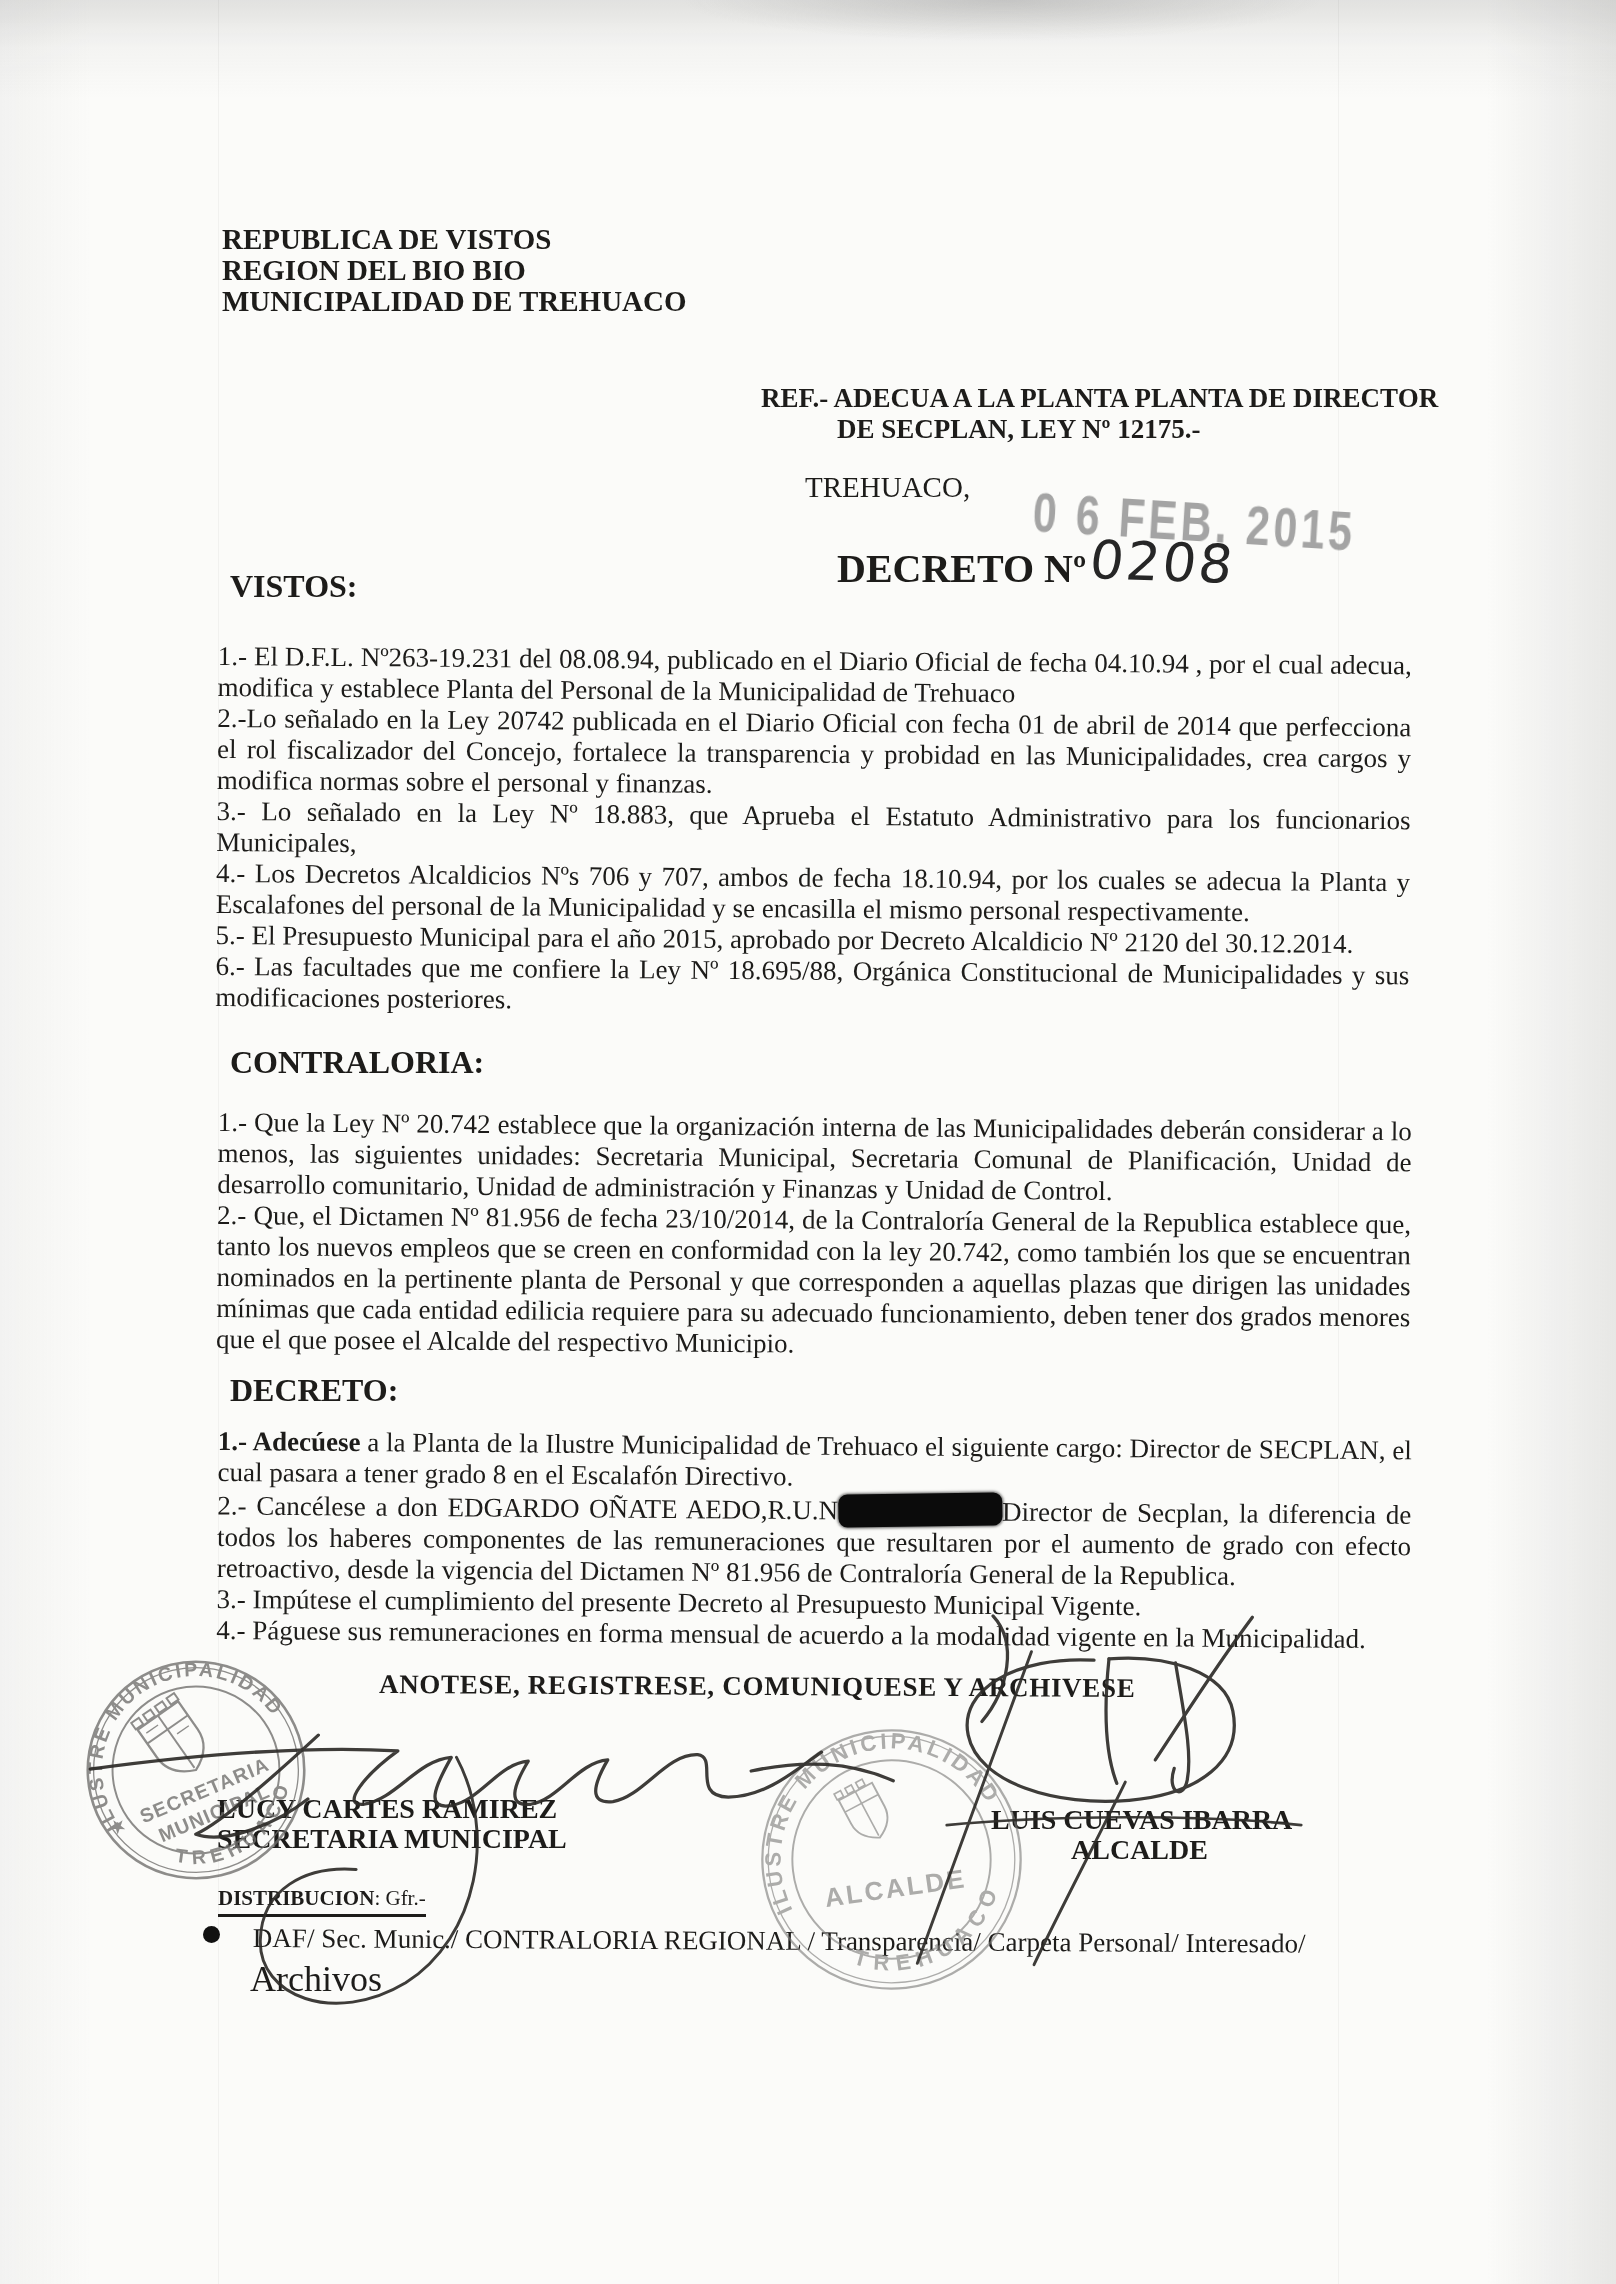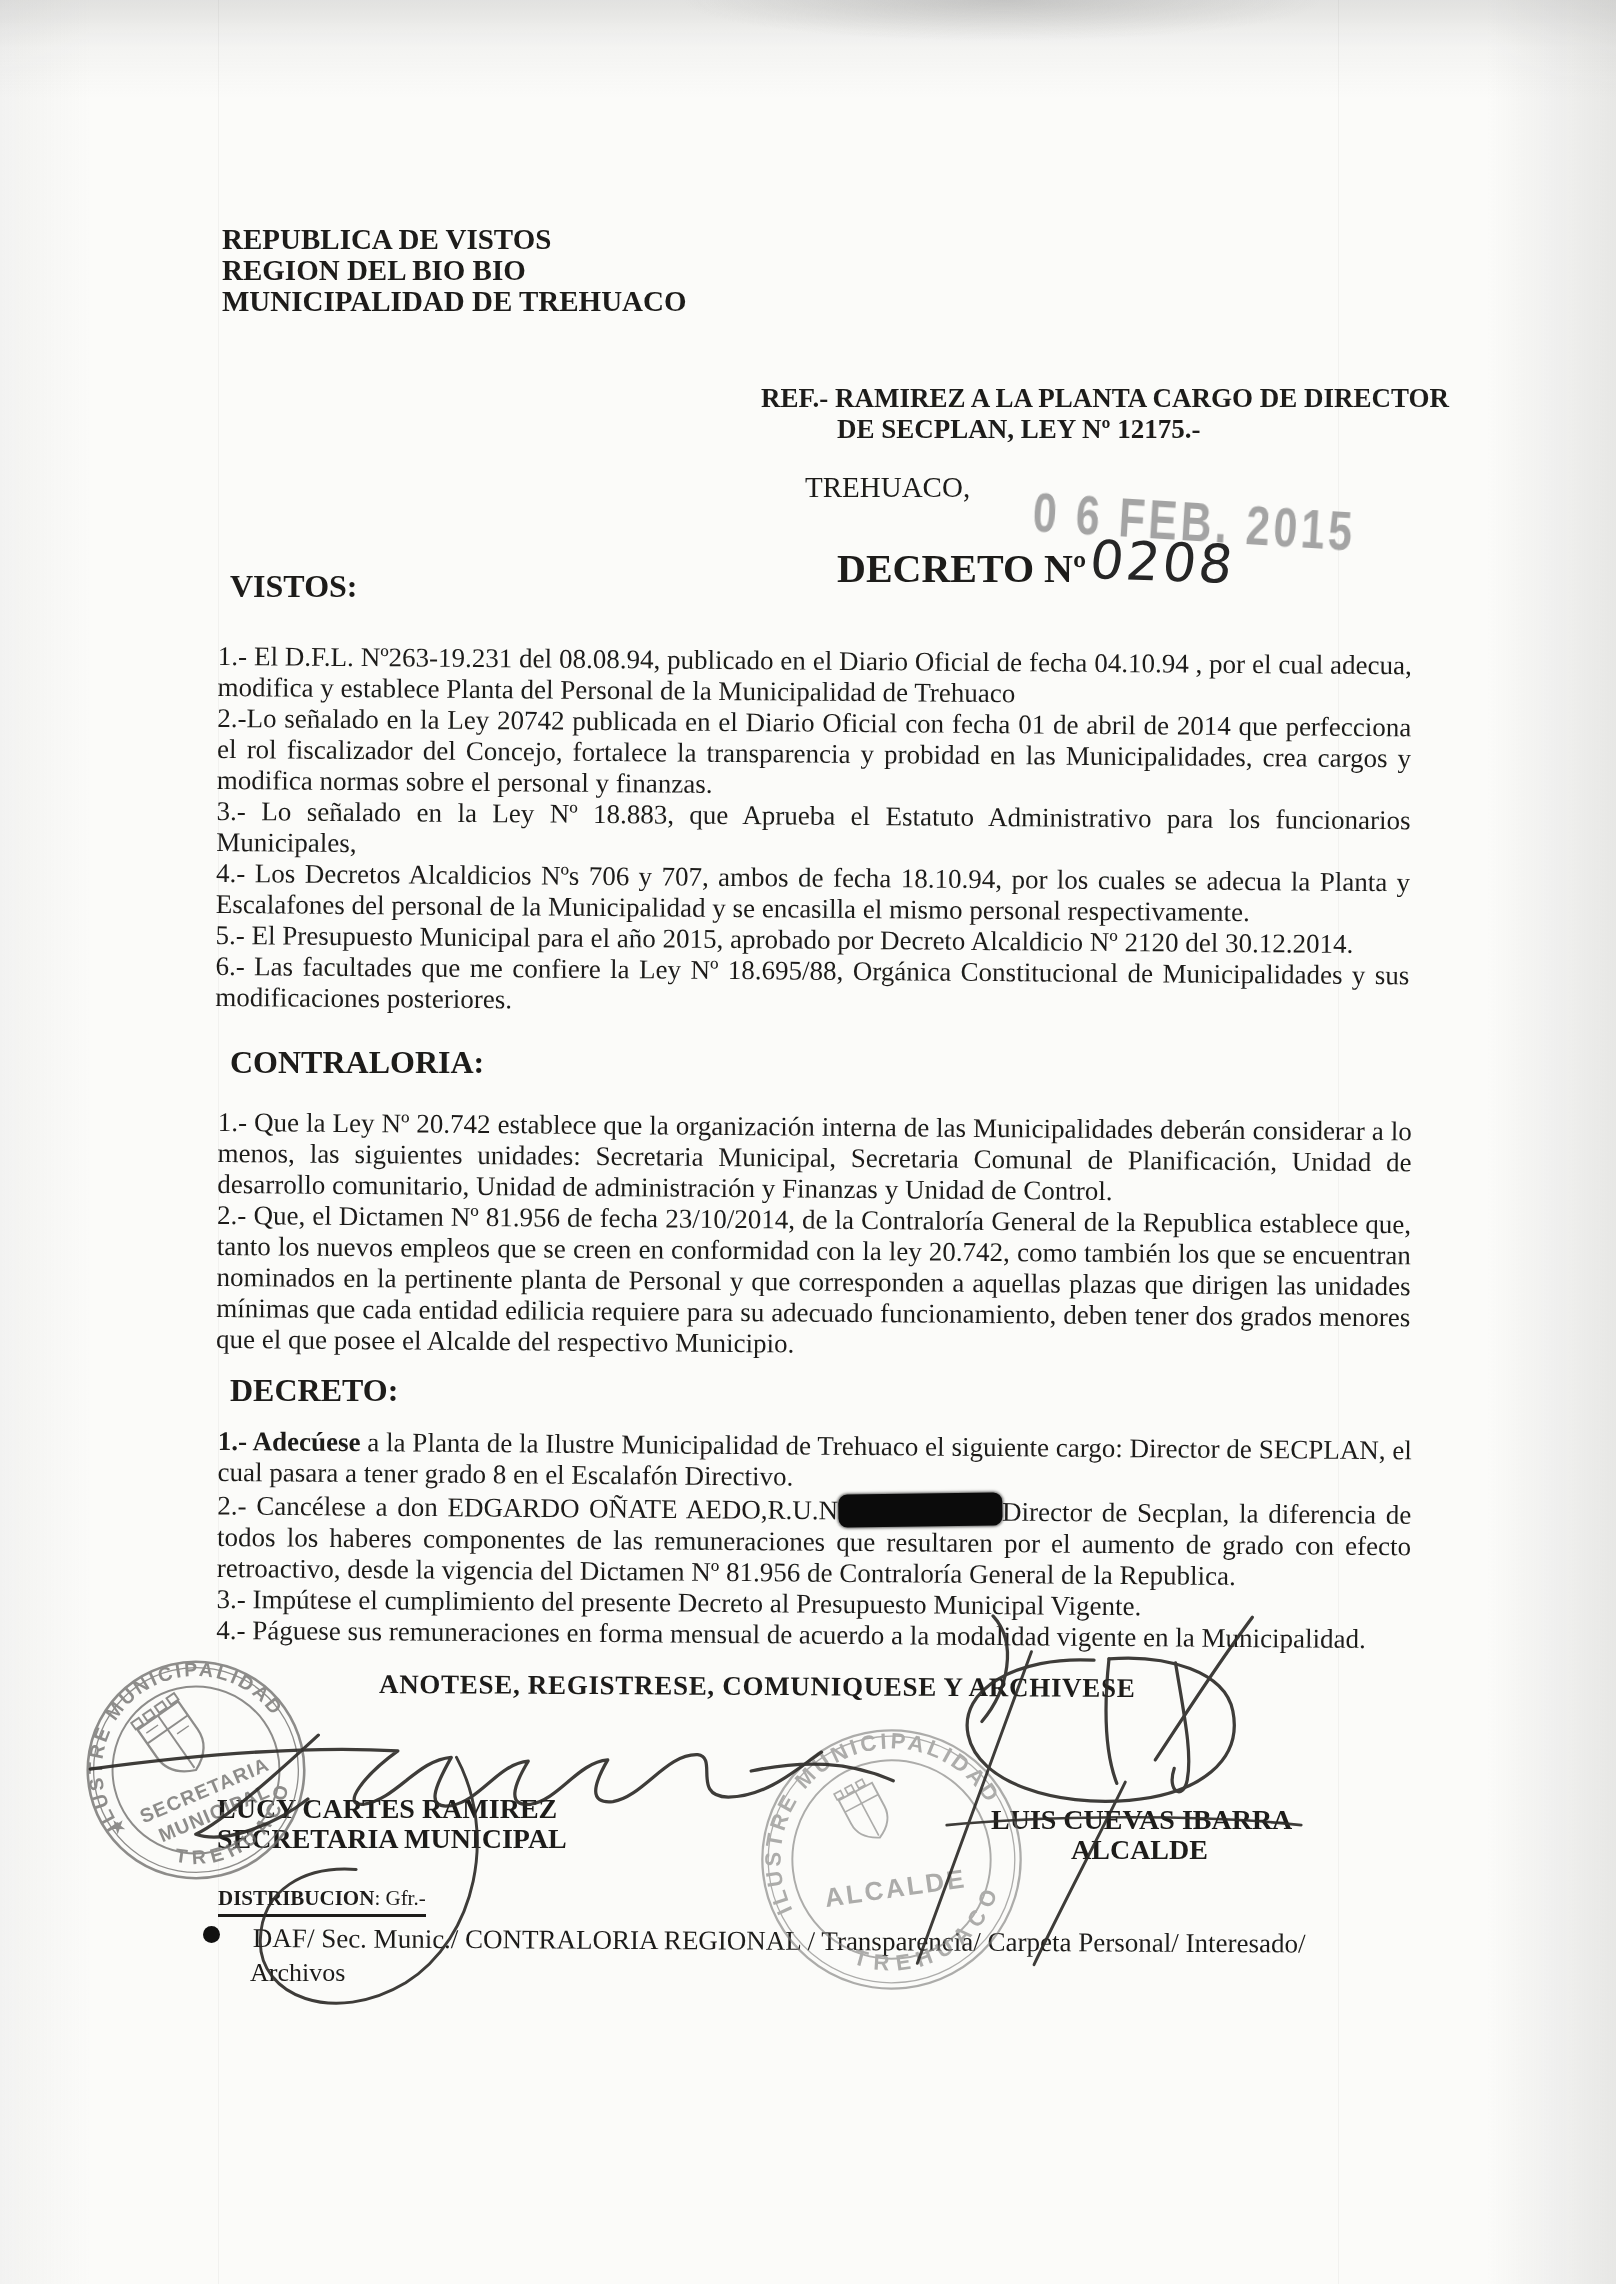--- a/index.html
+++ b/index.html
@@ -70,42 +70,42 @@
   .sigblock{font-weight:bold;font-size:28px;line-height:30px;white-space:nowrap;}
   .sig-left{left:217px;top:1794px;}
   .sig-right{left:991px;top:1805px;width:297px;text-align:center;}
 
   .distribution{left:218px;top:1886px;font-size:21px;white-space:nowrap;}
   .distribution .wrap{display:inline-block;border-bottom:3.9px solid #1d1c1a;padding-bottom:2.6px;}
   .distribution .lbl{font-weight:bold;}
 
   .bulletdot{left:203px;top:1926px;width:17px;height:17px;border-radius:50%;background:#111;}
   .distline1{left:253px;top:1923px;font-size:27px;white-space:nowrap;transform:rotate(.3deg);transform-origin:0 0;}
-  .distline2{left:250px;top:1958px;font-size:26px;white-space:nowrap;}
+  .distline2{left:250px;top:1958px;font-size:36px;white-space:nowrap;}
 
   .stampsvg{position:absolute;pointer-events:none;}
   .stamp-left{left:33px;top:1607px;}
   .stamp-right{left:748px;top:1716px;}
 
   .sigoverlay{position:absolute;left:0;top:0;pointer-events:none;}
 </style>
 </head>
 <body>
 
 <div class="crease c1"></div>
 <div class="crease c2"></div>
 
 <div class="abs letterhead">
   <div>REPUBLICA DE VISTOS</div>
   <div>REGION DEL BIO BIO</div>
   <div>MUNICIPALIDAD DE TREHUACO</div>
 </div>
 
 <div class="abs refblock">
-  <div>REF.- RAMIREZ A LA PLANTA CARGO DE DIRECTOR</div>
+  <div>REF.- ADECUA A LA PLANTA PLANTA DE DIRECTOR</div>
   <div class="l2">DE SECPLAN, LEY Nº 12175.-</div>
 </div>
 
 <div class="abs place">TREHUACO,</div>
 <div class="abs datestamp">0 6 FEB. 2015</div>
 <div class="abs decreelabel">DECRETO Nº</div>
 <div class="abs decreenumber">0208</div>
 
 <div class="abs sectitle t-vistos">VISTOS:</div>
 <div class="abs bodyblock bb-vistos">

